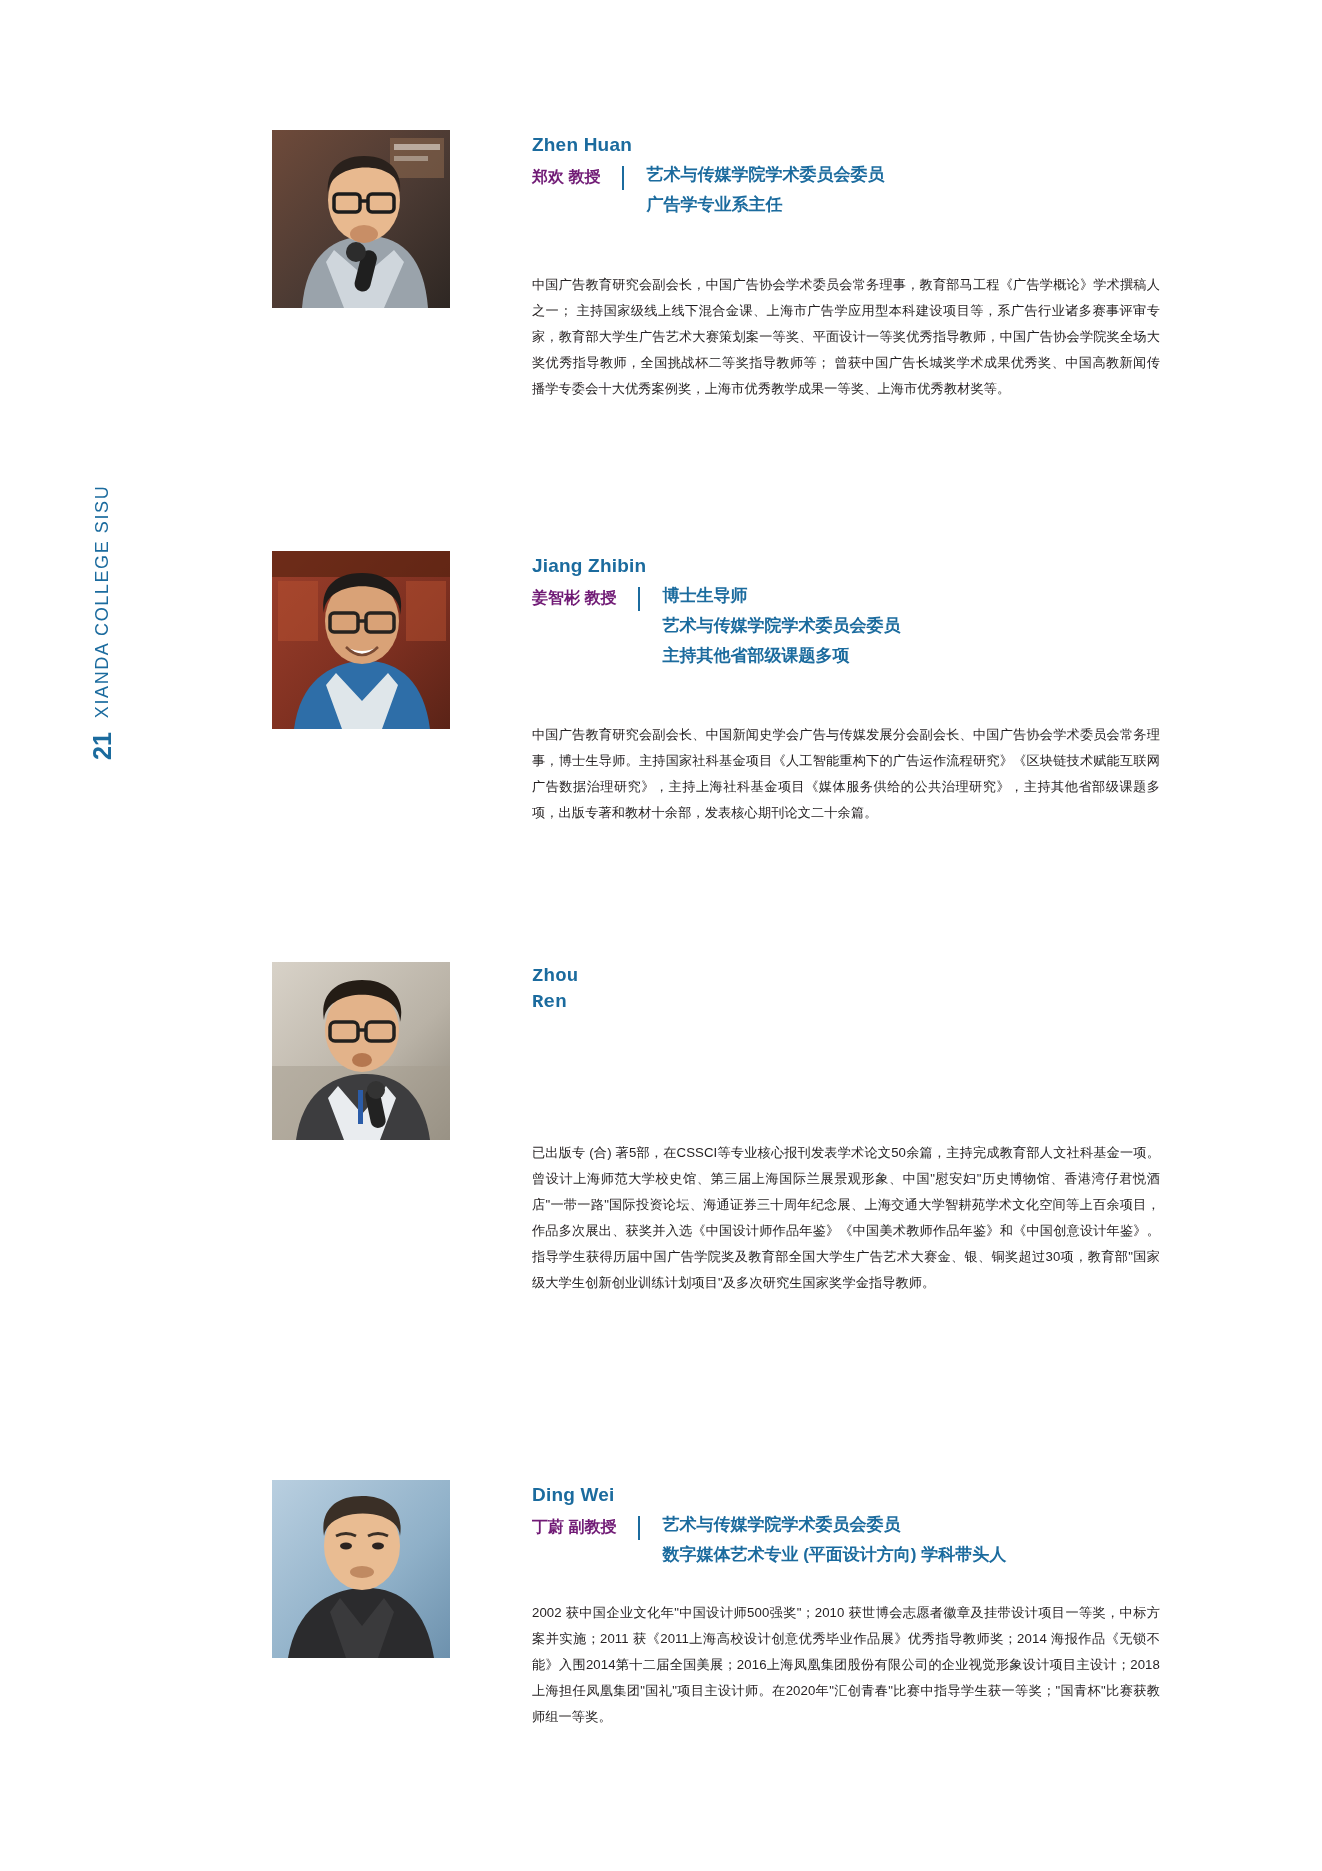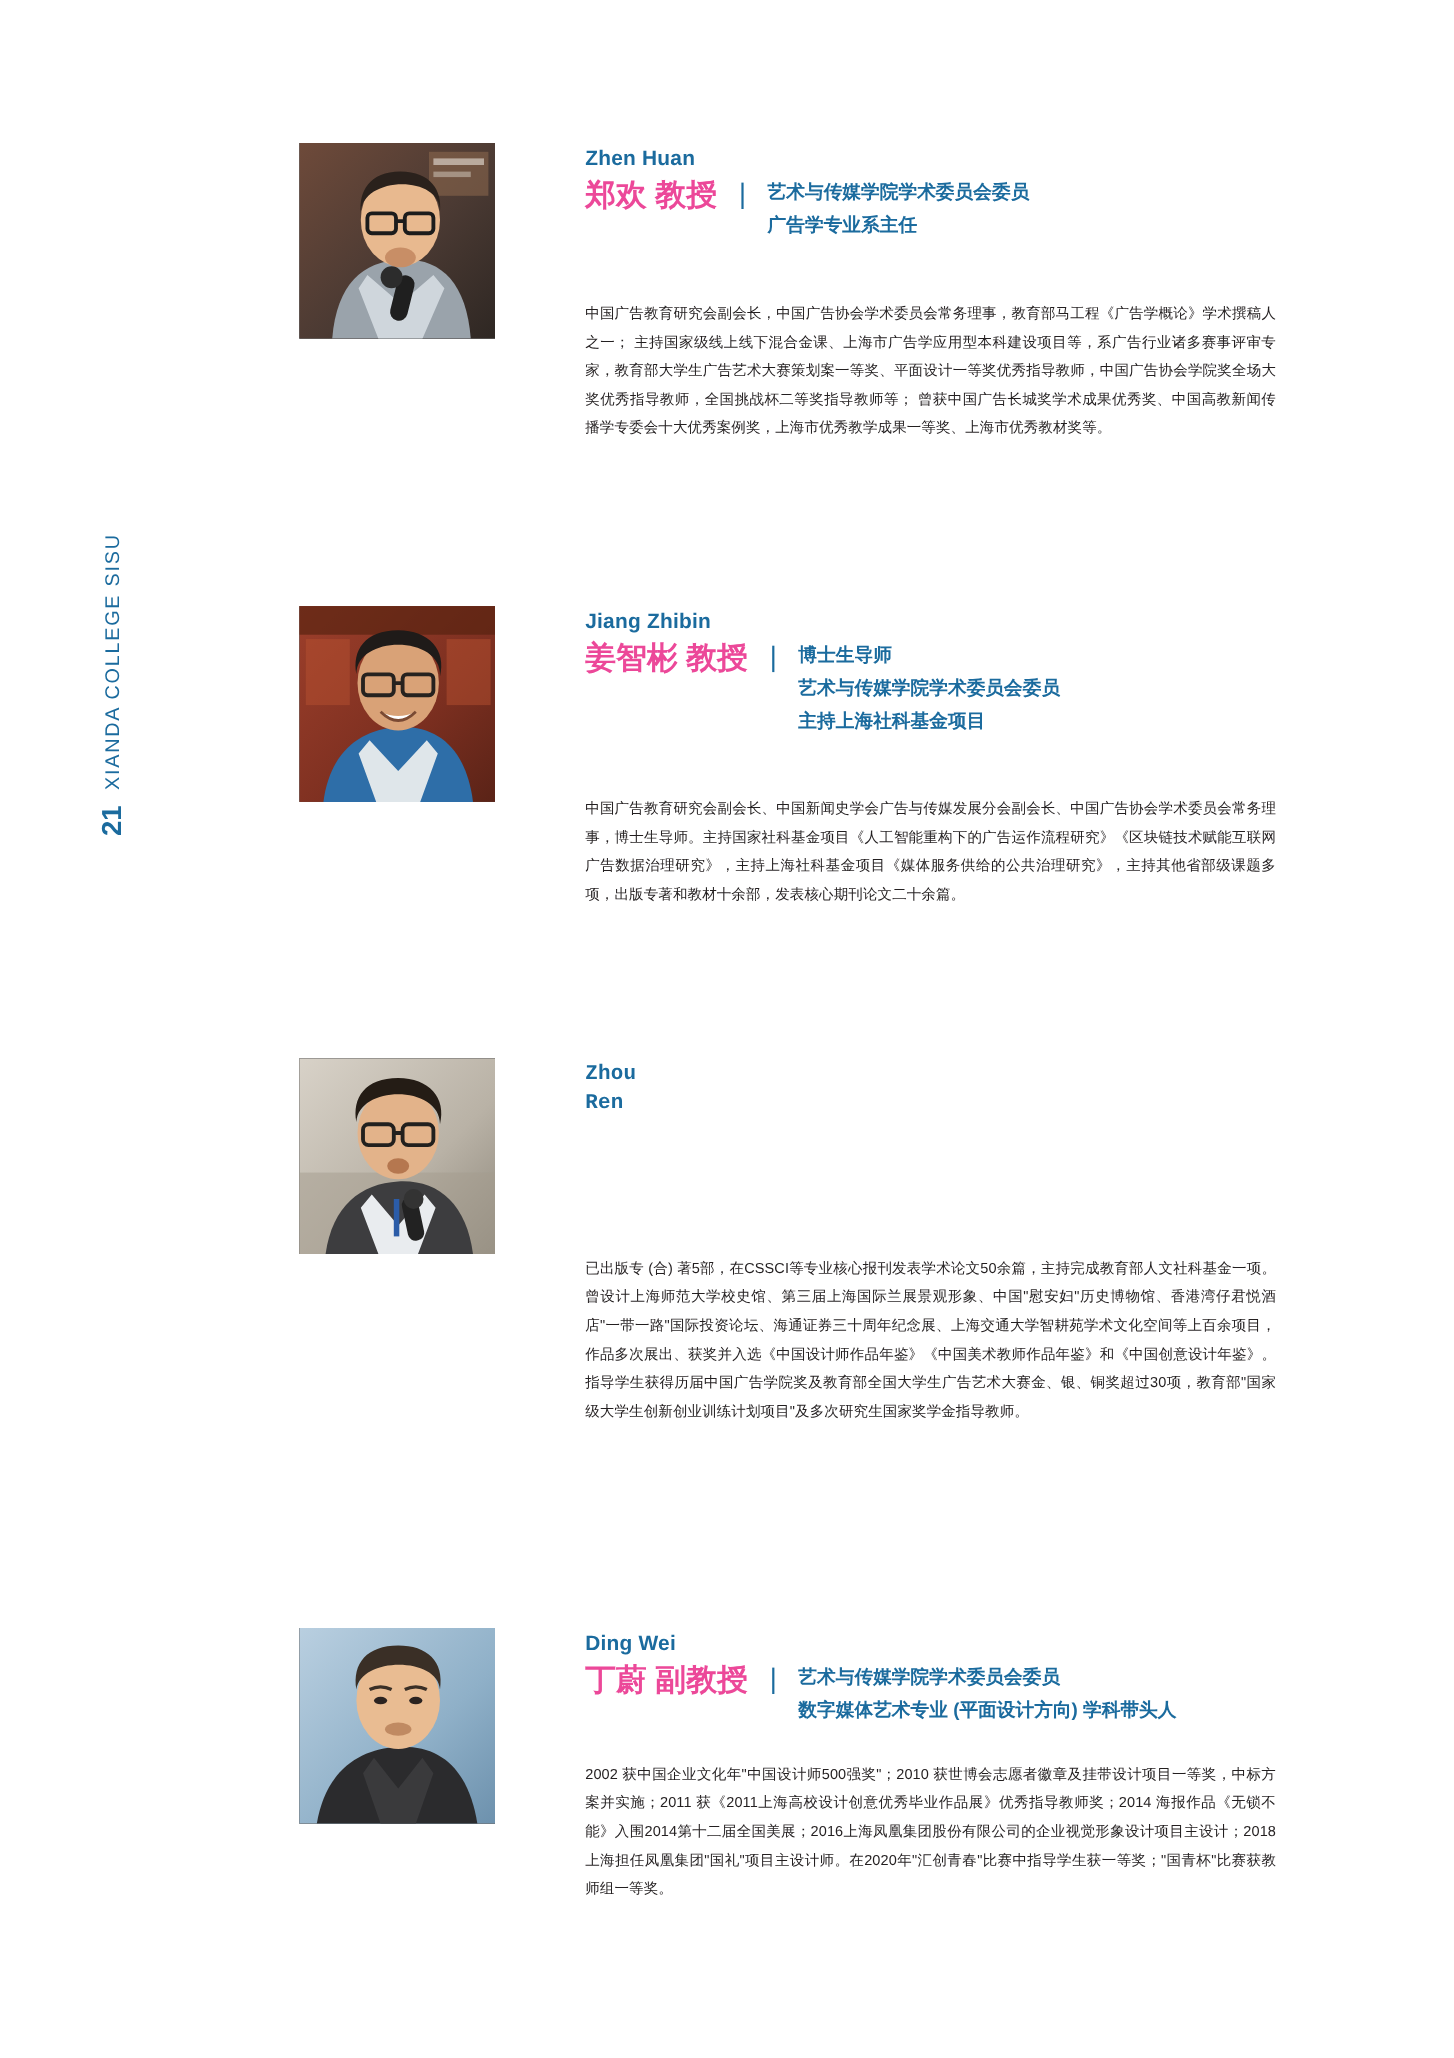--- a/index.html
+++ b/index.html
@@ -79,23 +79,23 @@
     color: #1b6b9e;
     letter-spacing: 0.2px;
     line-height: 26px;
   }
   .name-cn-row {
     display: flex;
     align-items: flex-start;
     margin-top: 2px;
   }
   .name-cn {
-    font-size: 28px;
+    font-size: 16px;
     font-weight: bold;
-    color: #ec4899;
+    color: #701a75;
     line-height: 34px;
     white-space: nowrap;
   }
   .divider {
     width: 2px;
     background: #1b6b9e;
     height: 24px;
     margin: 6px 22px 0 22px;
     flex: 0 0 auto;
   }
@@ -215,21 +215,21 @@
         </svg>
       </div>
       <div class="names" id="p1-names">
         <div class="name-en">Jiang Zhibin</div>
         <div class="name-cn-row">
           <div class="name-cn">姜智彬 教授</div>
           <div class="divider"></div>
           <div class="titles">
             <div class="title-line">博士生导师</div>
             <div class="title-line">艺术与传媒学院学术委员会委员</div>
-            <div class="title-line">主持上海社科基金项目</div>
+            <div class="title-line">主持其他省部级课题多项</div>
           </div>
         </div>
       </div>
       <div class="bio" id="p1-bio">中国广告教育研究会副会长、中国新闻史学会广告与传媒发展分会副会长、中国广告协会学术委员会常务理事，博士生导师。主持国家社科基金项目《人工智能重构下的广告运作流程研究》《区块链技术赋能互联网广告数据治理研究》，主持上海社科基金项目《媒体服务供给的公共治理研究》，主持其他省部级课题多项，出版专著和教材十余部，发表核心期刊论文二十余篇。</div>
     </div>
 
     <div class="profile">
       <div class="photo" id="p2-photo">
         <svg class="pimg" viewBox="0 0 178 178" preserveAspectRatio="xMidYMid slice">
           <defs>

